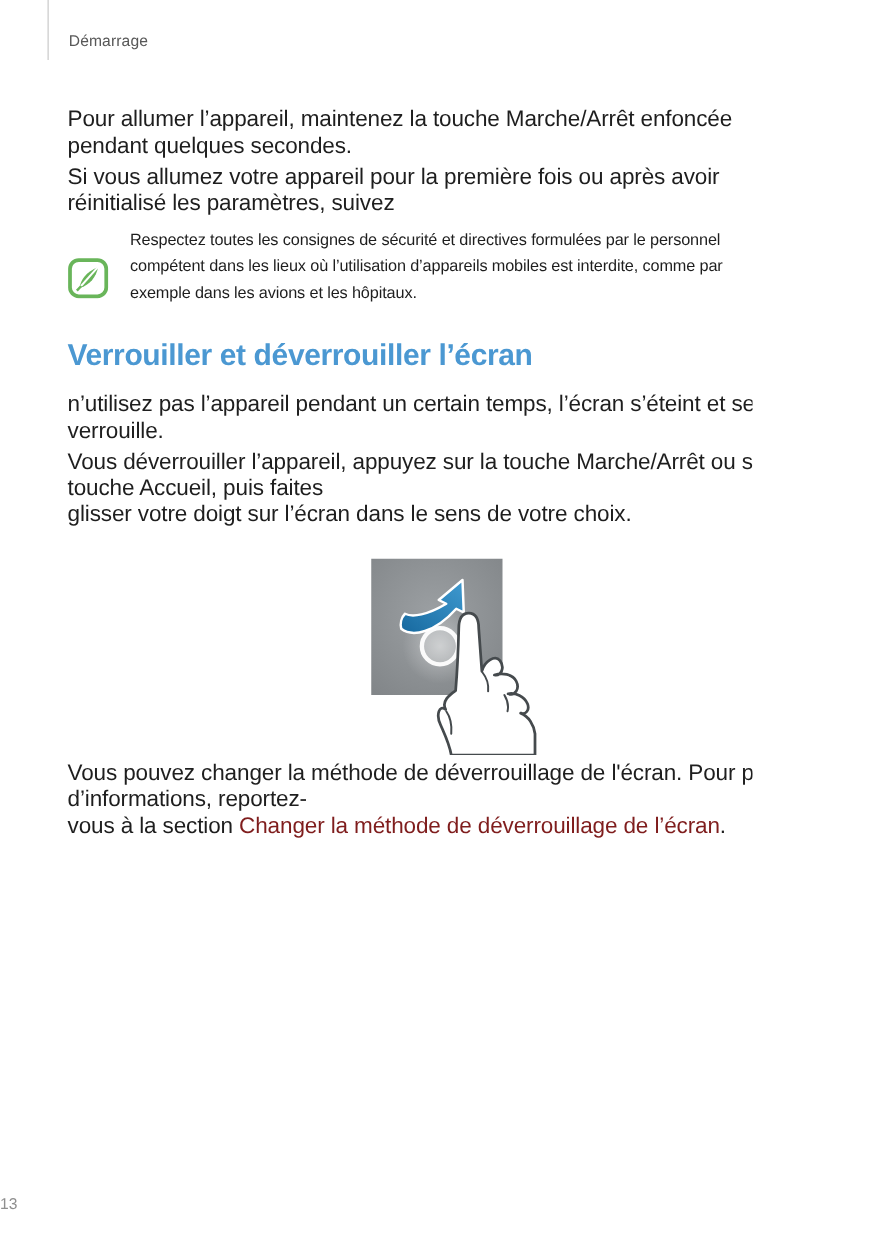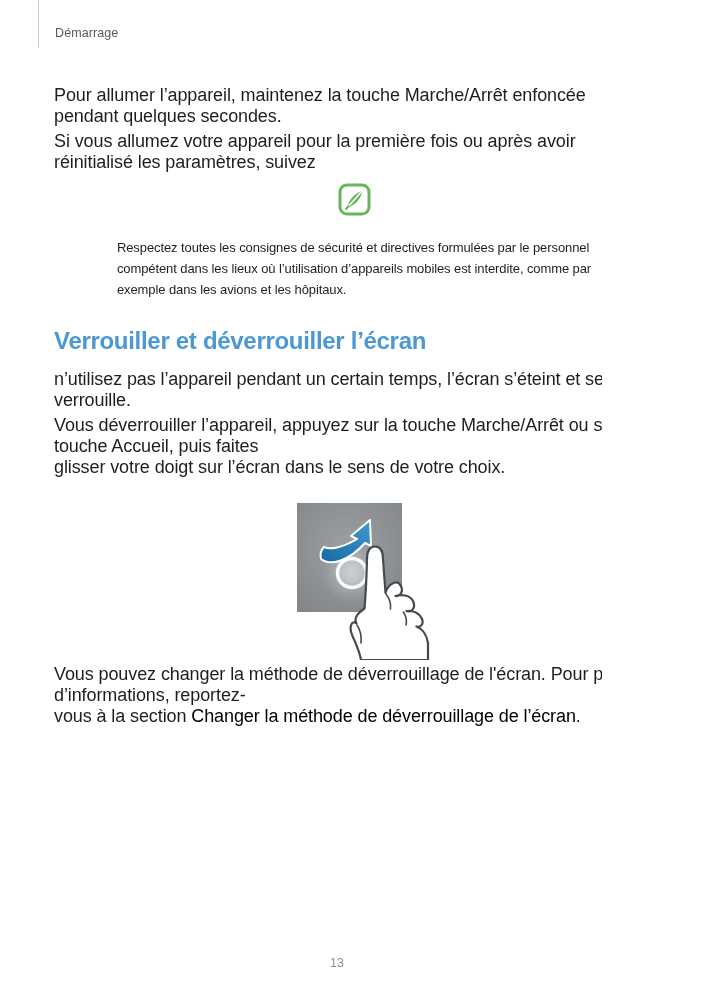--- a/index.html
+++ b/index.html
@@ -11,26 +11,26 @@
   .breadcrumb { position:absolute; left:55px; top:26px; font-size:12.5px; color:#585858; letter-spacing:0.1px; }
   .content { position:absolute; left:54px; top:0; width:600px; padding-top:85px; }
   .section-title {
     margin:0 0 13px 0; font-size:24px; line-height:30px; font-weight:700;
     color:#4b98d2; letter-spacing:-0.3px;
   }
   .section-title.second { margin-top:26px; }
   .para { margin:0 0 4px 0; font-size:18px; line-height:21px; color:#1e1e1e; letter-spacing:-0.1px; }
   .ln { display:block; }
   .bold { font-weight:700; }
-  .note { display:flex; gap:17px; margin:8px 0 0 0; align-items:center;flex-direction:column; }
+  .note { display:flex; gap:17px; margin:8px 0 0 0; align-items:flex-end; }
   .note-icon-wrap { flex:0 0 auto; margin-top:2px; }
   .note-text { font-size:13px; line-height:21px; color:#1e1e1e; letter-spacing:-0.1px; }
   .figure { display:block; margin:12px 0 4px 216px; }
-  .link { color:#000000; text-decoration:none; cursor:pointer; }
-  .page-number { position:absolute; top:956px; left:0; width:100%; text-align:center; font-size:12.5px; color:#8f8f8f;margin-left:36px; }
+  .link { color:#7f1d1d; text-decoration:none; cursor:pointer; }
+  .page-number { position:absolute; top:956px; left:0; width:100%; font-size:12.5px; color:#8f8f8f; }
 </style>
 </head>
 <body>
 
 <div class="page">
 
   <div class="edge-rule"></div>
   <div class="breadcrumb">Démarrage</div>
 
   <div class="content">

